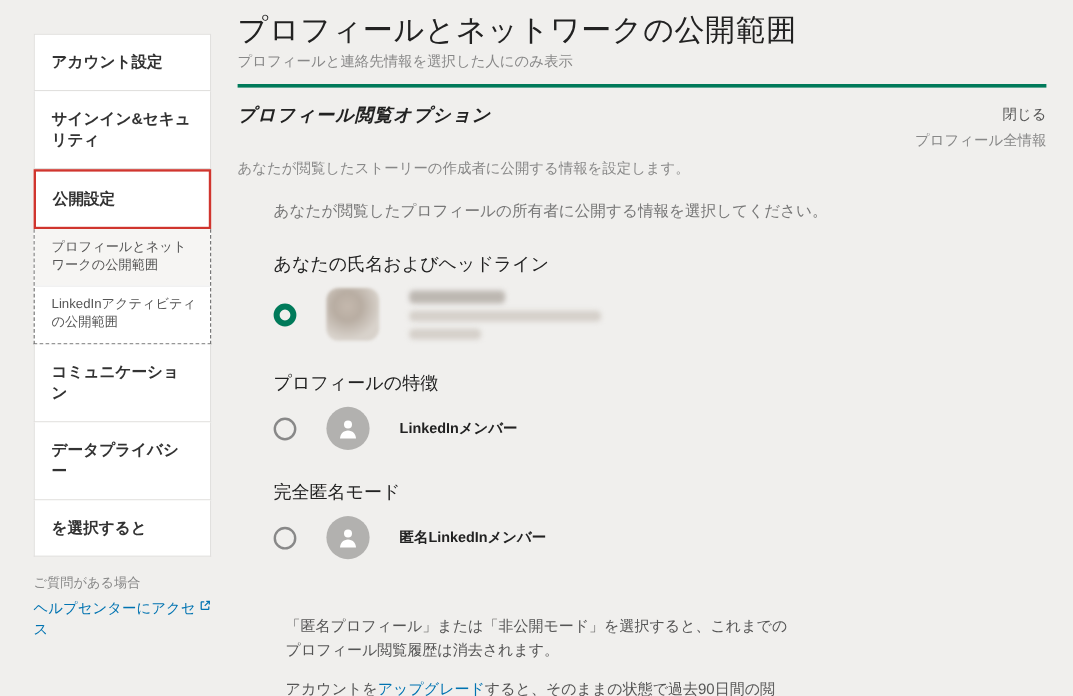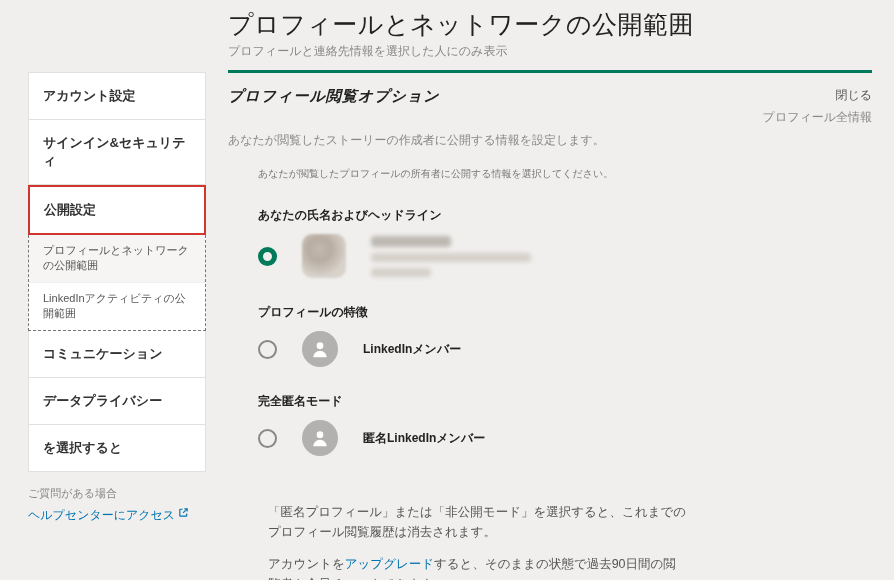--- a/index.html
+++ b/index.html
@@ -8,23 +8,22 @@
     background: #f0efed;
     width: 894px;
     height: 580px;
     overflow: hidden;
     color: #333;
   }
   .layout { display: flex; height: 100%; }
 
   
   .sidebar {
-    width: 206px;
+    width: 176px;
     padding: 28px 0 0 28px;
-    margin-top: 44px;
   }
   .side-item {
     background: #fff;
     border: 1px solid #e1e0de;
     border-top: none;
     padding: 14px 14px;
     font-size: 13px;
     font-weight: 600;
     color: #333;
     cursor: pointer;
@@ -70,24 +69,24 @@
     display: flex;
     justify-content: space-between;
     align-items: flex-start;
     margin-top: 14px;
   }
   .section-title { font-size: 15px; font-weight: 700; color: #222; letter-spacing: 1px; font-style: italic; }
   .section-links { text-align: right; font-size: 12px; color: #888; margin-left: 30px; }
   .close-link { color: #555; cursor: pointer; margin-bottom: 5px; }
 
   .section-desc { font-size: 12px; color: #888; margin-top: 6px; }
-  .instructions { font-size: 10px; color: #777; margin: 18px 0 0 30px; }
+  .instructions { font-size: 13px; color: #777; margin: 18px 0 0 30px; }
 
   .option-group { margin-top: 26px; margin-left: 30px; }
-  .option-title { font-size: 12px; font-weight: 700; color: #222; margin-bottom: 10px; }
+  .option-title { font-size: 15px; font-weight: 400; color: #222; margin-bottom: 10px; }
   .option-row { display: flex; align-items: center; gap: 25px; }
 
   .radio {
     width: 19px; height: 19px; border-radius: 50%;
     border: 2px solid #888; display: inline-block; position: relative;
     cursor: pointer; flex-shrink: 0;
   }
   .radio.selected { border-color: #007a5a; border-width: 5px; }
 
   .avatar {

